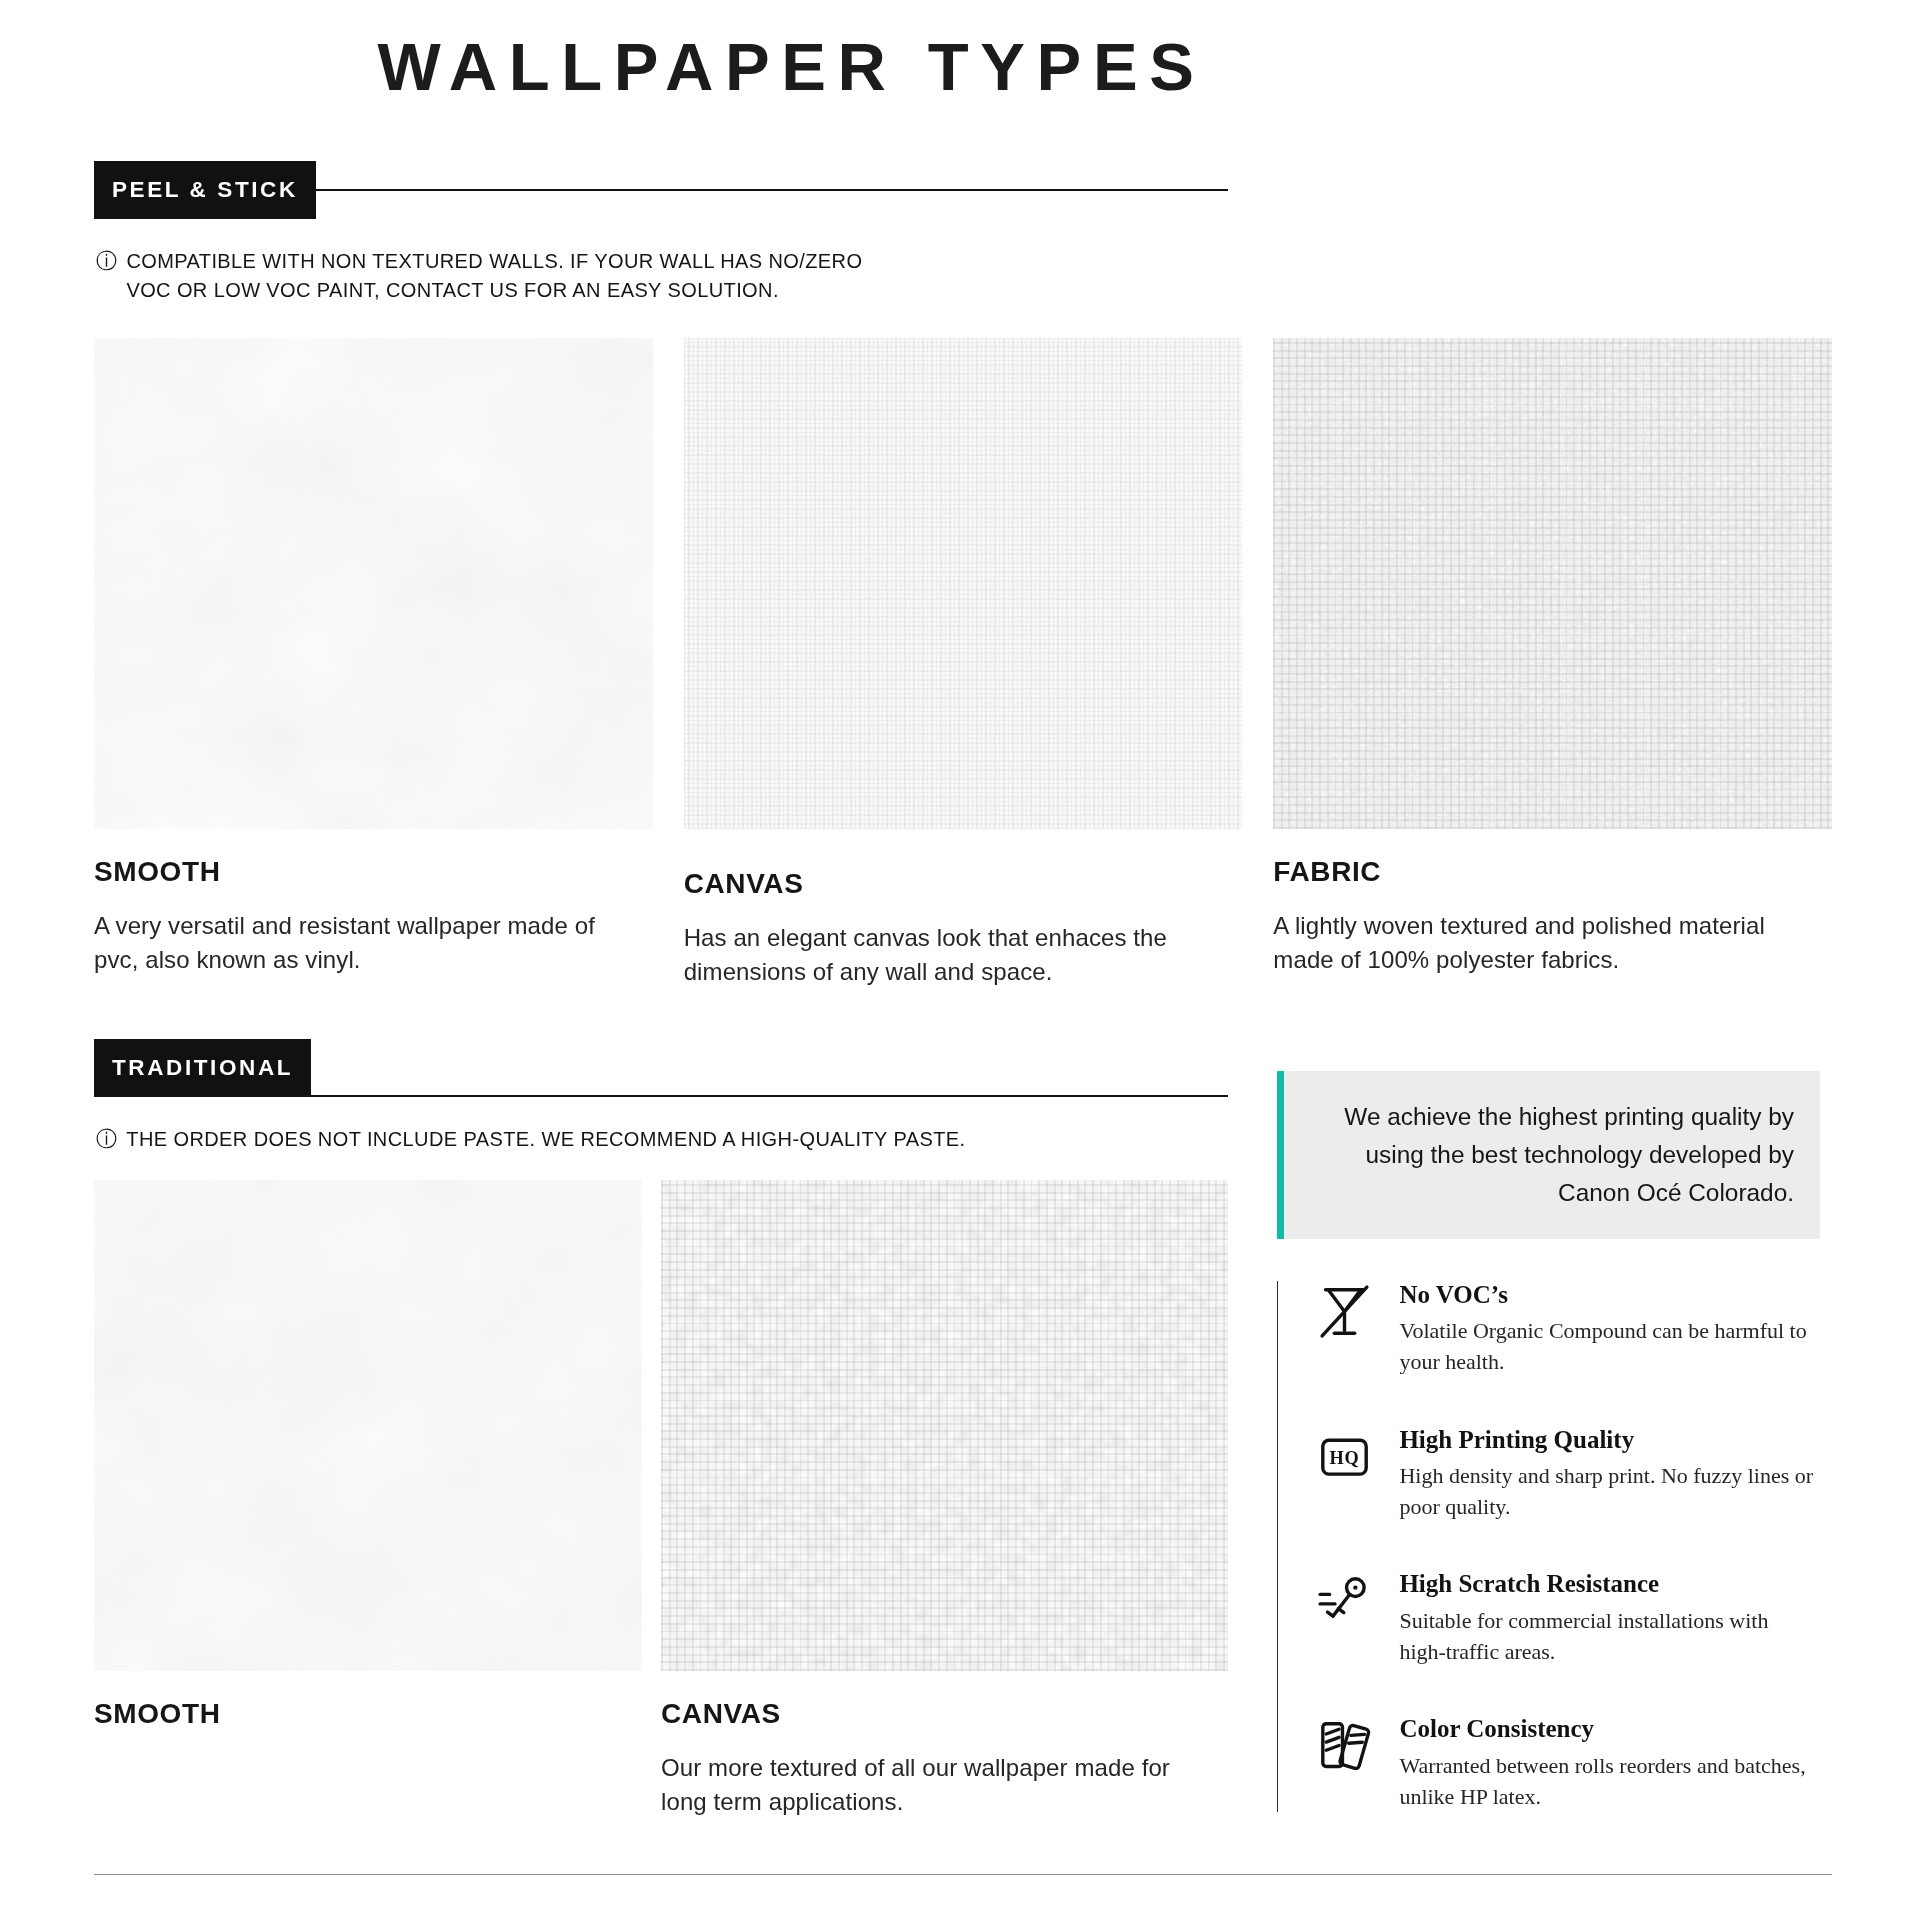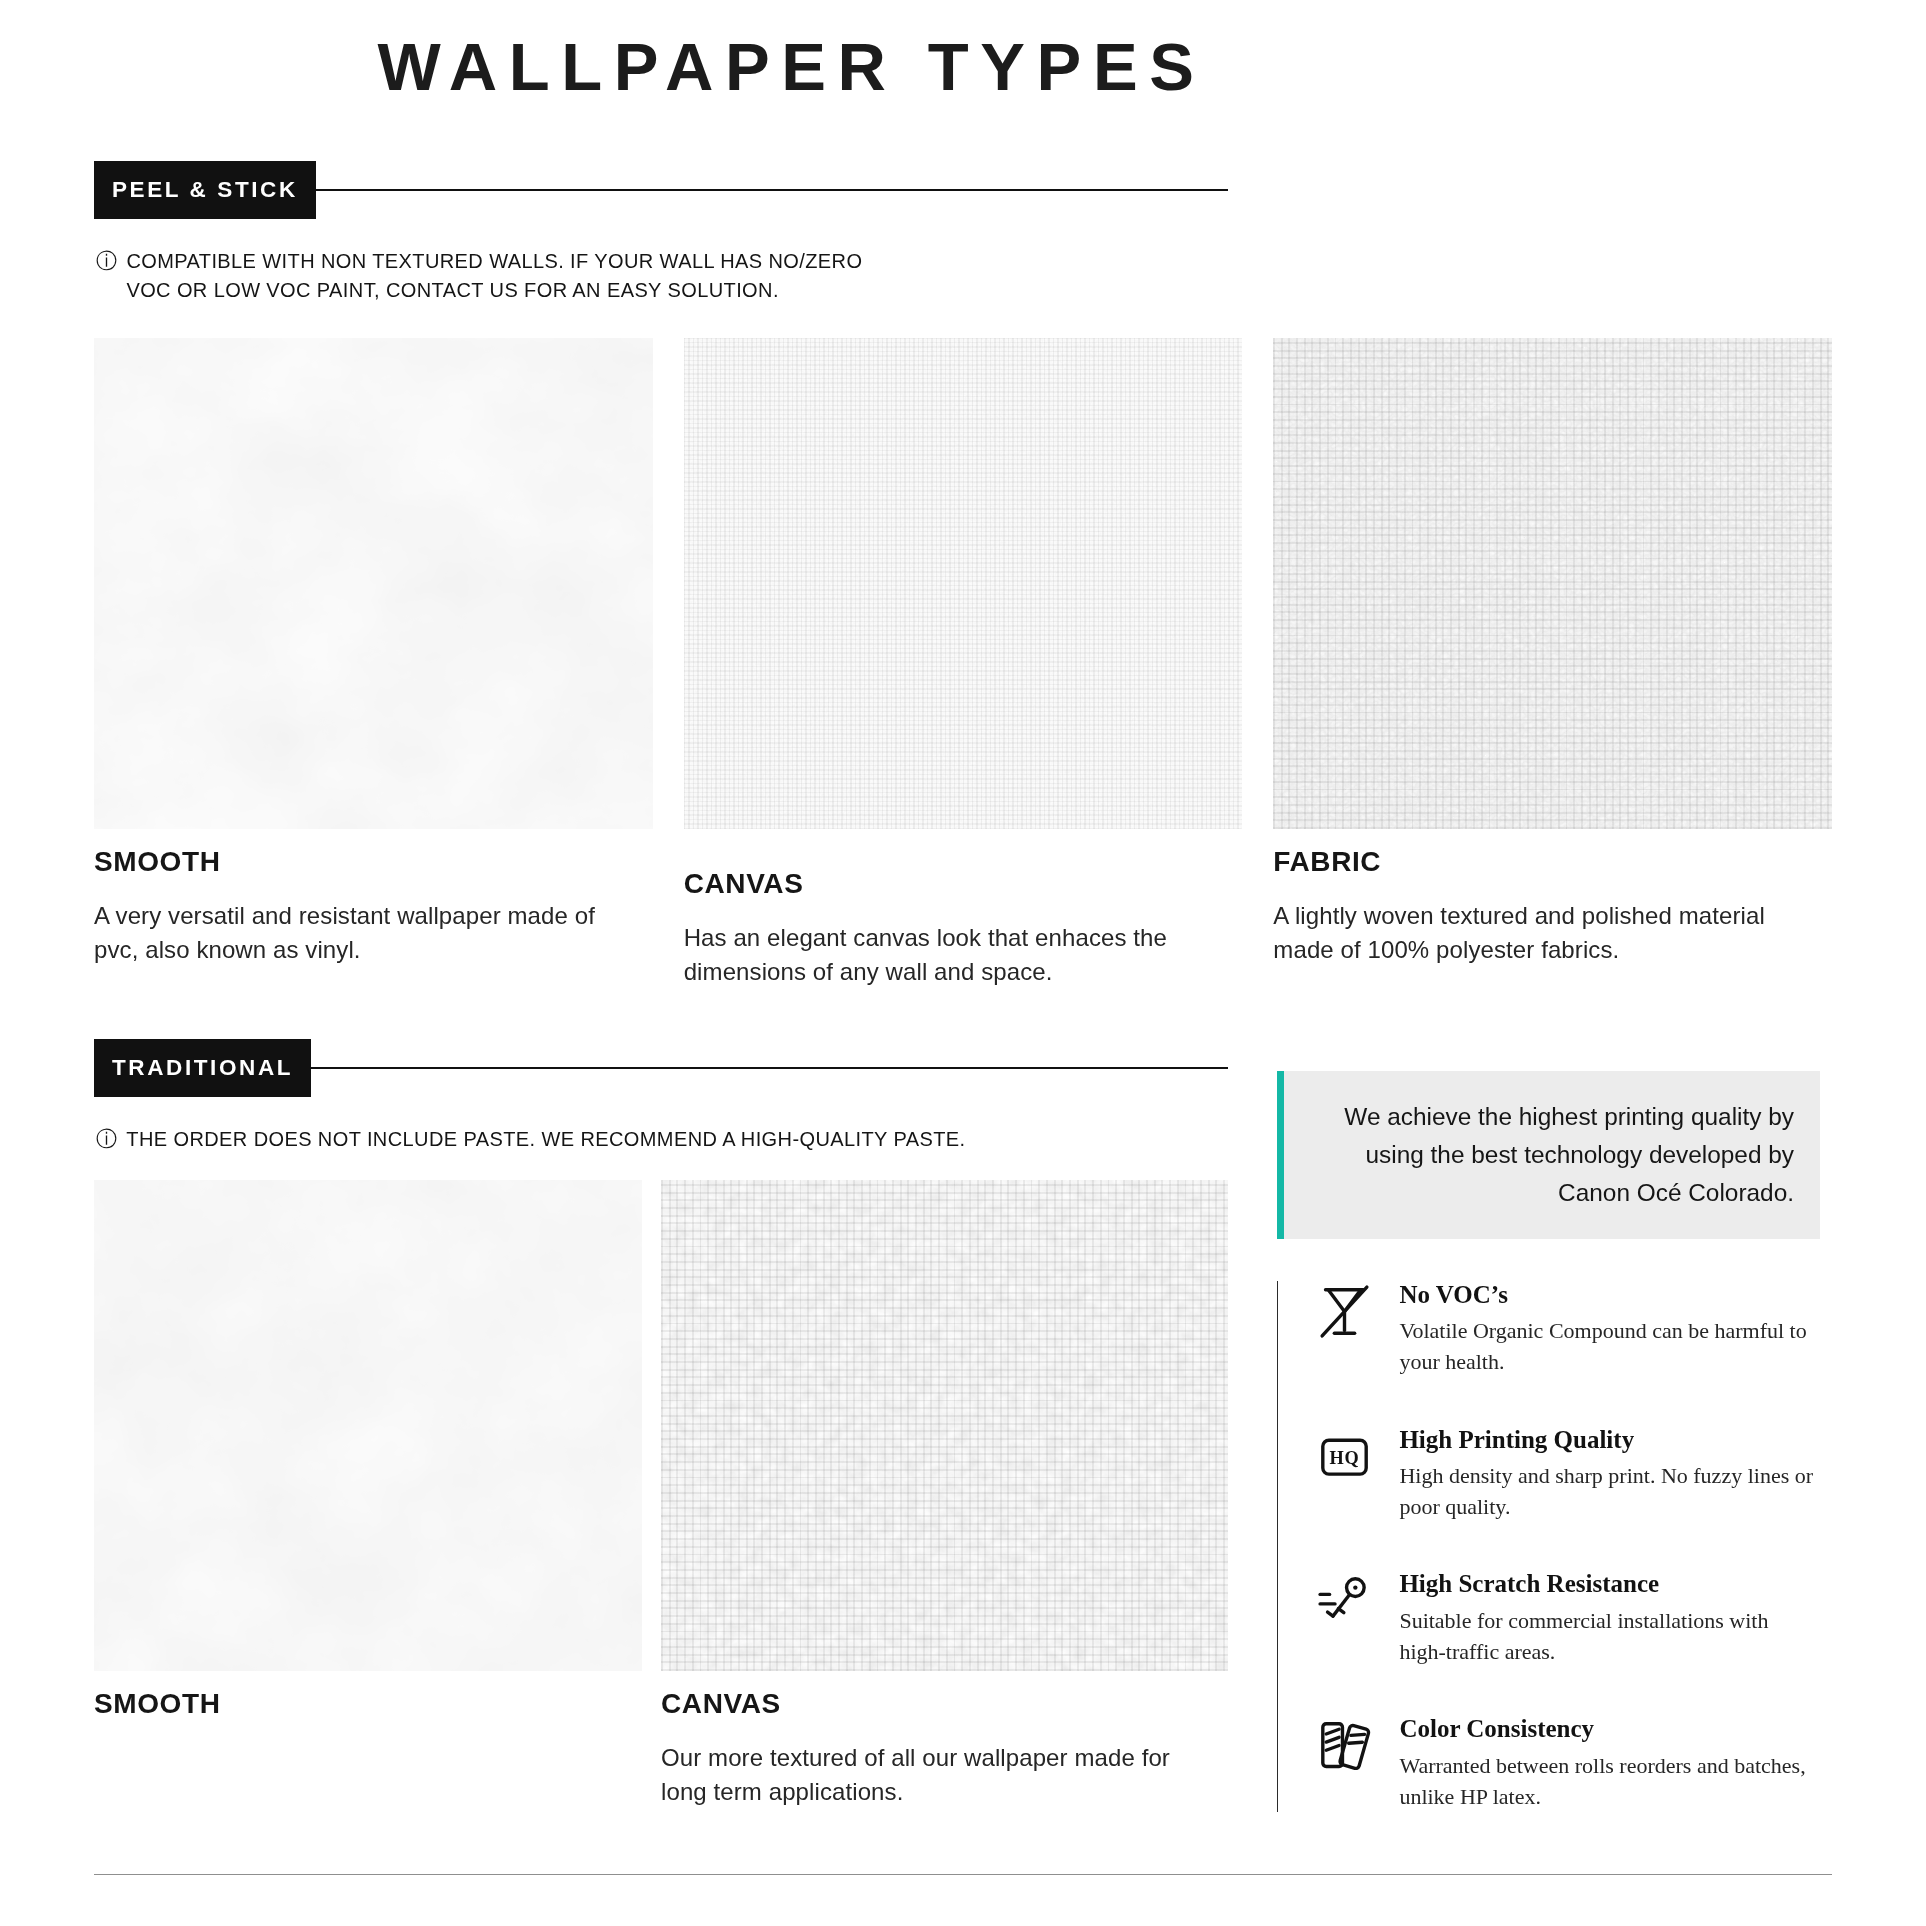--- a/index.html
+++ b/index.html
@@ -31,27 +31,27 @@
   figure.figure{margin:0;flex:1;min-width:0;}
   .swatch{position:relative;height:491px;overflow:hidden;background:#f0f0f0;}
   .swatch svg.tex{position:absolute;left:0;top:0;width:100%;height:100%;display:block;}
   .overlay{position:absolute;left:0;top:0;right:0;bottom:0;}
   .weave-fine{background:
     repeating-linear-gradient(90deg, rgba(110,110,110,0.09) 0 1.3px, rgba(255,255,255,0) 1.3px 4.5px),
     repeating-linear-gradient(0deg, rgba(110,110,110,0.07) 0 1.3px, rgba(255,255,255,0) 1.3px 4.5px);}
   .weave-coarse{background:
     repeating-linear-gradient(90deg, rgba(90,90,90,0.10) 0 1.9px, rgba(255,255,255,0) 1.9px 7.7px),
     repeating-linear-gradient(0deg, rgba(90,90,90,0.10) 0 1.9px, rgba(255,255,255,0) 1.9px 7.7px);}
-  .fig-title{margin-top:17px;font-size:28px;font-weight:700;letter-spacing:0.6px;color:#161616;}
+  .fig-title{margin-top:27px;font-size:28px;font-weight:700;letter-spacing:0.6px;color:#161616;}
   .fig-title.cap-lower{margin-top:39px;}
   .fig-desc{margin-top:21px;font-size:24px;line-height:1.4;color:#262626;max-width:534px;letter-spacing:0.1px;}
   
   .trad-wrap{display:flex;margin:51px 0 0 94px;}
   .trad-left{width:1134px;flex:0 0 1134px;}
-  .trad-left .section-head{width:100%;}
+  .trad-left .section-head{width:100%;align-items:flex-end;}
   .trad-note{margin:28px 0 0 1.9px;}
   .trad-row{gap:19px;margin:26px 0 0 0;}
   .trad-row .fig-a{flex:0 0 548px;}
   .trad-row .fig-b{flex:1;}
   .trad-right{width:543px;margin-left:49px;}
   .quality-box{
     margin-top:32px;background:#ececec;border-left:7px solid #14b8a6;
     padding:27px 26px 27px 41px;font-size:24.4px;line-height:1.55;color:#161616;text-align:right;
   }
   .features{

